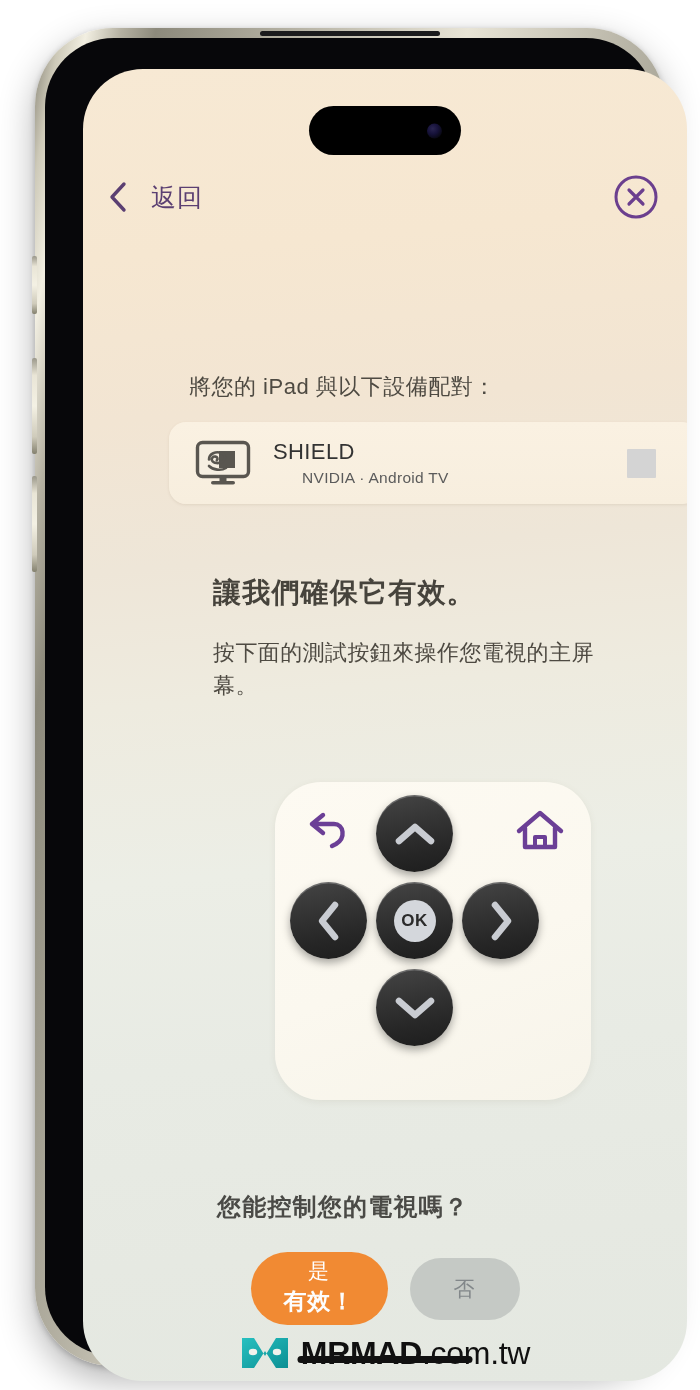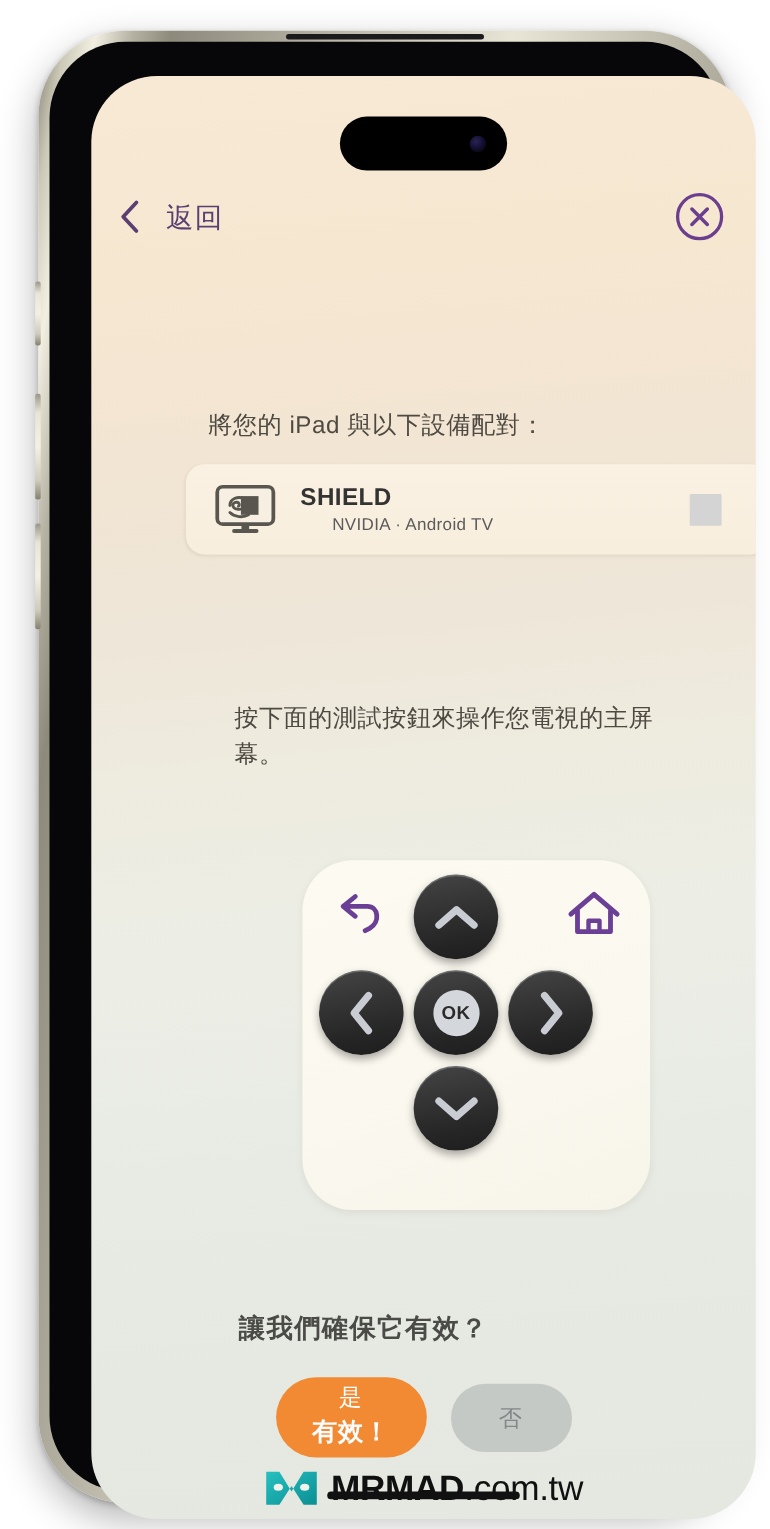--- a/index.html
+++ b/index.html
@@ -114,21 +114,21 @@
     box-shadow: 0 1px 3px rgba(120,100,70,0.13);
     display: flex; align-items: center;
     cursor: pointer;
   }
   #device-icon {
     width: 56px; height: 46px;
     margin-left: 26px; flex: none;
   }
   #device-text { margin-left: 22px; flex: 1 1 auto; }
   #device-name {
-    font-size: 22px; font-weight: bold; color: #333;
+    font-size: 22px; font-weight: normal; color: #333;
     letter-spacing: 0.4px; line-height: 1.2;
   }
   #device-sub {
     font-size: 15.5px; color: #5b5b5b; margin-top: 3px;
     letter-spacing: 0.3px;
     margin-left: 29px;
   }
   #device-status-box {
     width: 29px; height: 29px;
     background: #d4d4d4;
@@ -296,20 +296,21 @@
         <rect x="24.5" y="36.5" width="7" height="5" fill="#595650"></rect>
         <rect x="16" y="41" width="24" height="3.6" rx="1.8" fill="#595650"></rect>
       </svg>
       <div id="device-text">
         <div id="device-name">SHIELD</div>
         <div id="device-sub">NVIDIA · Android TV</div>
       </div>
       <div id="device-status-box"></div>
     </div>
 
+    <div id="verify-heading">讓我們確保它有效。</div>
     <div id="verify-body">按下面的測試按鈕來操作您電視的主屏幕。</div>
 
     <div id="remote-pad">
 
       <svg id="btn-back-remote" viewBox="0 0 50 50">
         <path d="M9 16 L20 7 M9 16 L20 25 M9 16 L31 16 C41 16, 43 30, 33 36 L29 38" fill="none" stroke="#6b3f96" stroke-width="4.4" stroke-linecap="round" stroke-linejoin="round"></path>
       </svg>
 
       <div class="rbtn" id="btn-up">
         <svg width="42" height="30" viewBox="0 0 42 30">
@@ -340,21 +341,21 @@
       </div>
 
       <div class="rbtn" id="btn-down">
         <svg width="42" height="30" viewBox="0 0 42 30">
           <path d="M5 8 L21 22 L37 8" fill="none" stroke="#c9ccd2" stroke-width="6.5" stroke-linecap="round" stroke-linejoin="round"></path>
         </svg>
       </div>
 
     </div>
 
-    <div id="question-text">讓我們確保它有效？</div>
+    <div id="question-text">您能控制您的電視嗎？</div>
 
     <div id="answer-row">
       <button id="btn-yes">
         <span id="yes-main">是</span>
         <span id="yes-sub">有效！</span>
       </button>
       <button id="btn-no">
         <span id="no-label">否</span>
       </button>
     </div>

